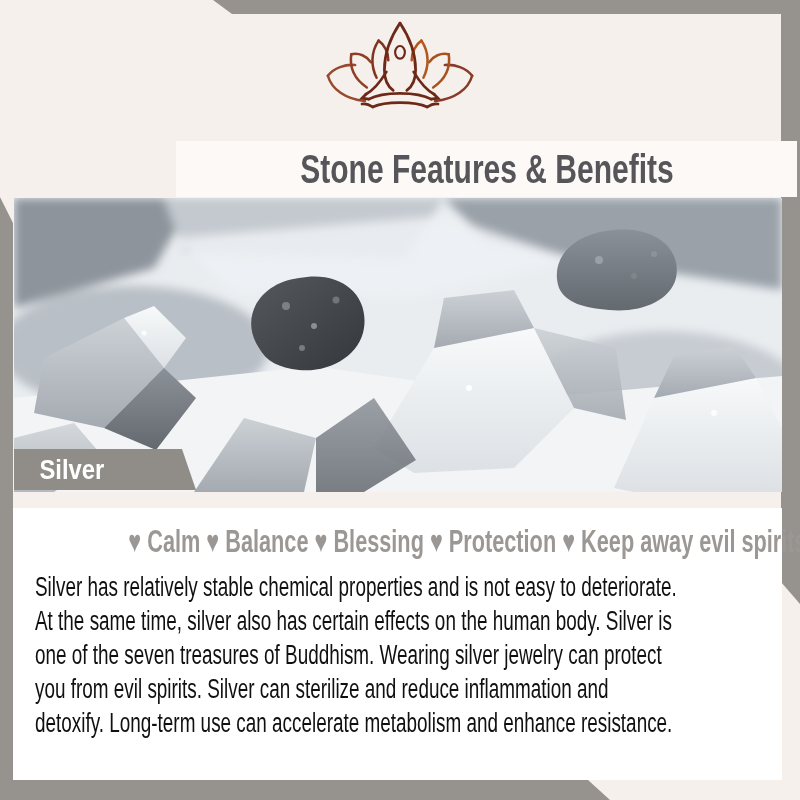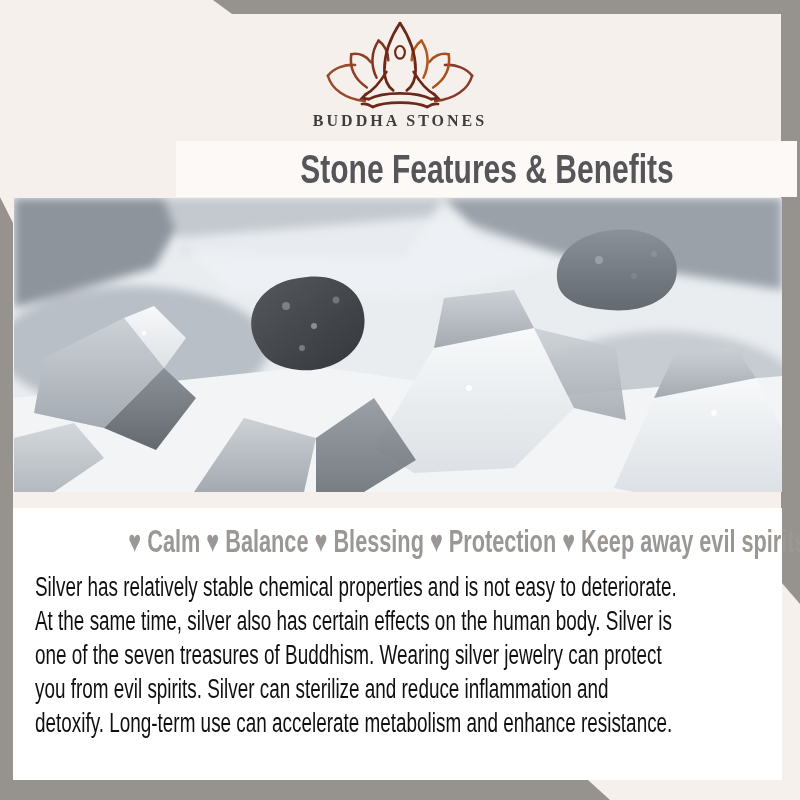--- a/index.html
+++ b/index.html
@@ -100,21 +100,20 @@
       <path d="M66,54 C60,64 54,72 45,77"></path>
       <path d="M94,54 C100,64 106,72 115,77"></path>
       <path d="M45,77 l-4,4 l7,1"></path>
       <path d="M115,77 l4,4 l-7,1"></path>
       <path d="M48,82 C62,74 98,74 112,82"></path>
       <path d="M52,90 C64,84 96,84 108,90"></path>
       <path d="M52,90 C49,88 45,86 41,87"></path>
       <path d="M108,90 C111,88 115,86 119,87"></path>
     </g>
   </svg>
-  <div id="brand-name">BUDDHA STONES</div>
 
   <div id="title-band">
     <div id="page-title">Stone Features &amp; Benefits</div>
   </div>
 
   <div id="photo">
     <svg viewBox="0 0 768 294" preserveAspectRatio="none">
       <defs>
         <linearGradient id="gL" x1="0" y1="0" x2="0" y2="1">
           <stop offset="0" stop-color="#f7f9fa"></stop>
@@ -167,20 +166,23 @@
         <polygon points="180,294 230,220 302,240 290,294" fill="url(#gM)"></polygon>
         <polygon points="302,240 360,200 402,262 350,294 302,294" fill="url(#gD)" opacity="0.85"></polygon>
         <polygon points="0,240 60,225 90,260 40,294 0,294" fill="url(#gM)" opacity="0.8"></polygon>
         <circle cx="455" cy="190" r="3" fill="#ffffff" opacity="0.9"></circle>
         <circle cx="130" cy="135" r="2.5" fill="#ffffff" opacity="0.8"></circle>
         <circle cx="700" cy="215" r="3" fill="#ffffff" opacity="0.8"></circle>
       </g>
     </svg>
   </div>
 
+  <div id="stone-badge">
+    <span id="stone-badge-label">Silver</span>
+  </div>
 
   <div id="content-panel">
     <div id="benefits-tagline">♥ Calm ♥ Balance ♥ Blessing ♥ Protection ♥ Keep away evil spirits ♥</div>
     <div id="description-text">Silver has relatively stable chemical properties and is not easy to deteriorate.
 At the same time, silver also has certain effects on the human body. Silver is
 one of the seven treasures of Buddhism. Wearing silver jewelry can protect
 you from evil spirits. Silver can sterilize and reduce inflammation and
 detoxify. Long-term use can accelerate metabolism and enhance resistance.</div>
   </div>
 

